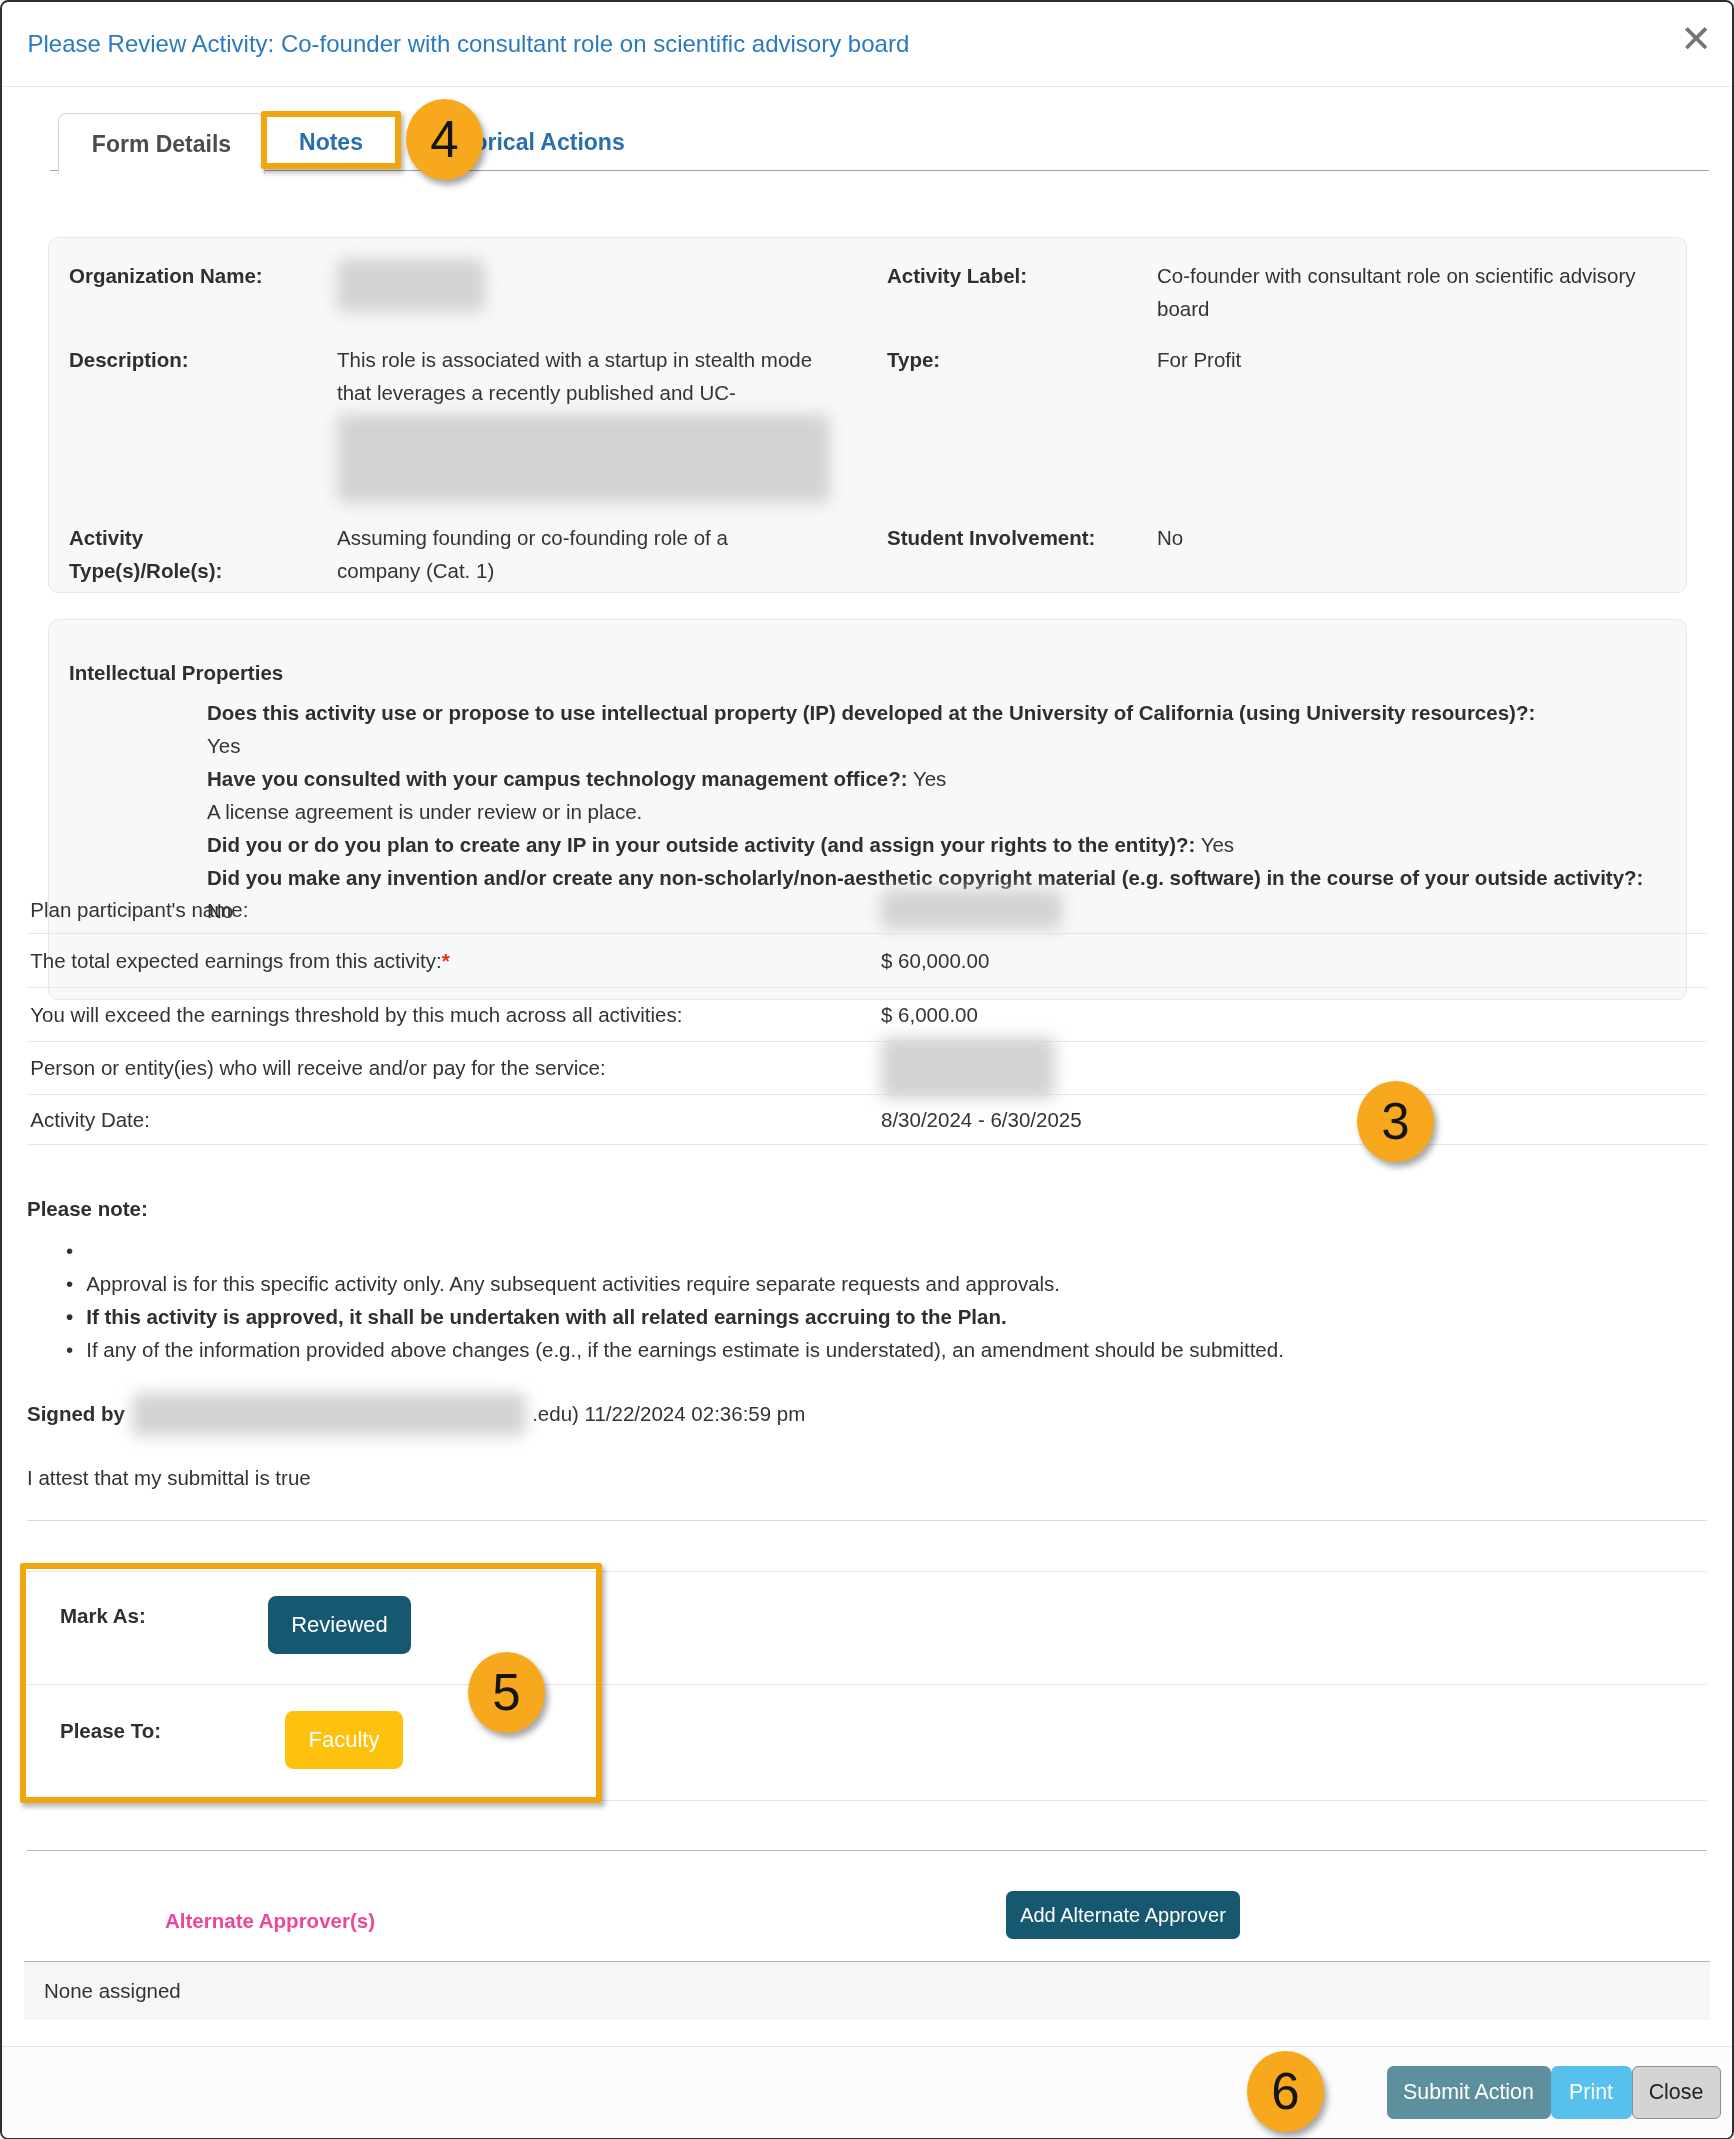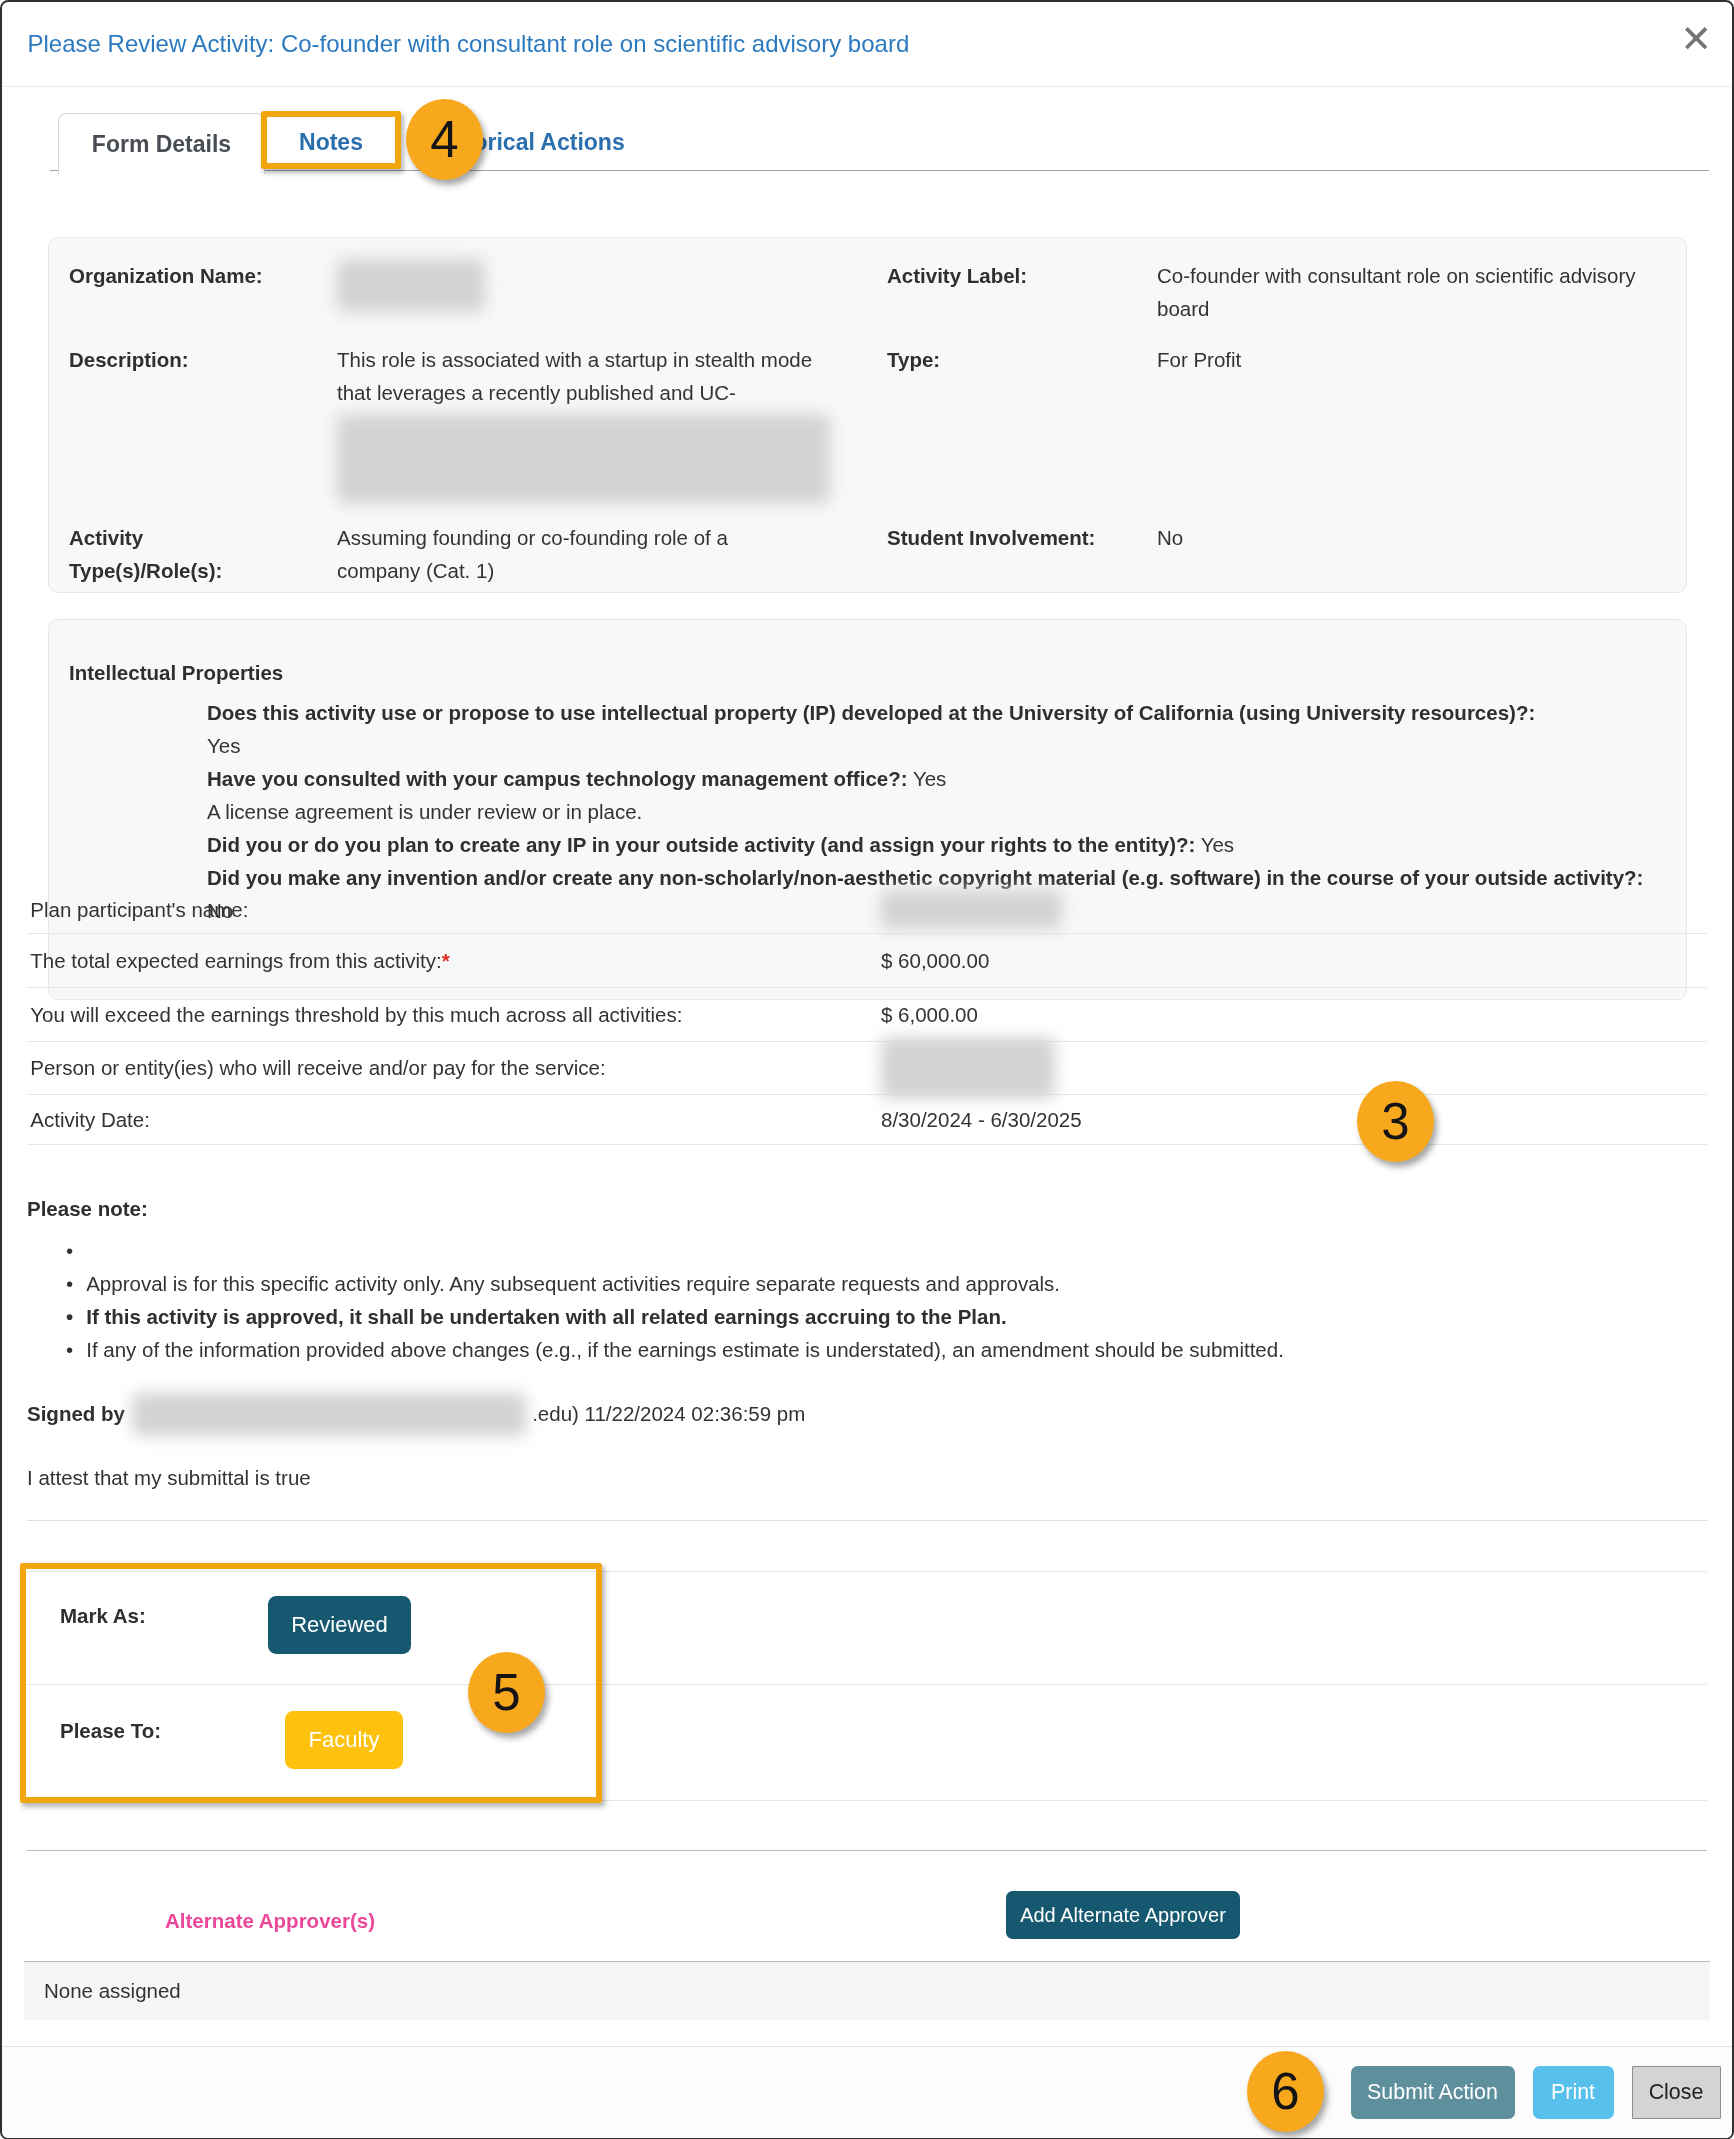--- a/index.html
+++ b/index.html
@@ -113,25 +113,25 @@
   .alt-label { position:absolute; top:1907px; left:163px; font-weight:bold; color:#ec4899; }
   .btn-add-alt { position:absolute; top:1889px; left:1004px; width:234px; height:48px;
     background:#15586f; border-radius:6.6px; font-size:20px; }
   .none-row { position:absolute; top:1959px; left:22px; right:22px; height:59px;
     background:#f6f6f7; border-top:1.6px solid #b5b5b5;
     display:flex; align-items:center; padding-left:20px; }
   
   .footer { position:absolute; top:2044px; left:0; right:0; bottom:0;
     background:#fcfcfc; border-top:1.6px solid #e3e3e3;
     display:flex; align-items:center; justify-content:flex-end;
-    gap:18px; padding-right:11.5px; }
+    padding-right:11.5px; }
   .btn-submit { width:164px; height:53px; background:#5e8f9d; border-radius:6.6px; font-size:21.4px; }
   .btn-print { width:81px; height:53px; background:#57c0ed; border-radius:6.6px; font-size:21.4px; }
   .btn-closef { width:89px; height:53px; background:#d4d4d4; border:1.6px solid #8e8e8e;
-    border-radius:1px; font-size:21.4px; color:#222; }
+    border-radius:6px; font-size:21.4px; color:#222; }
   
   .ann-rect {
     position:absolute; border:6.6px solid #f2a60d;
     box-shadow:2.5px 3.3px 5px rgba(0,0,0,.28); z-index:5;
     pointer-events:none; border-radius:2.5px;
   }
   .ann-rect-notes { top:109px; left:259px; width:140px; height:58px; }
   .ann-rect-ma { top:1561px; left:18px; width:582px; height:240px; }
   .ann-circle {
     position:absolute; width:77px; height:81px; border-radius:50%;

